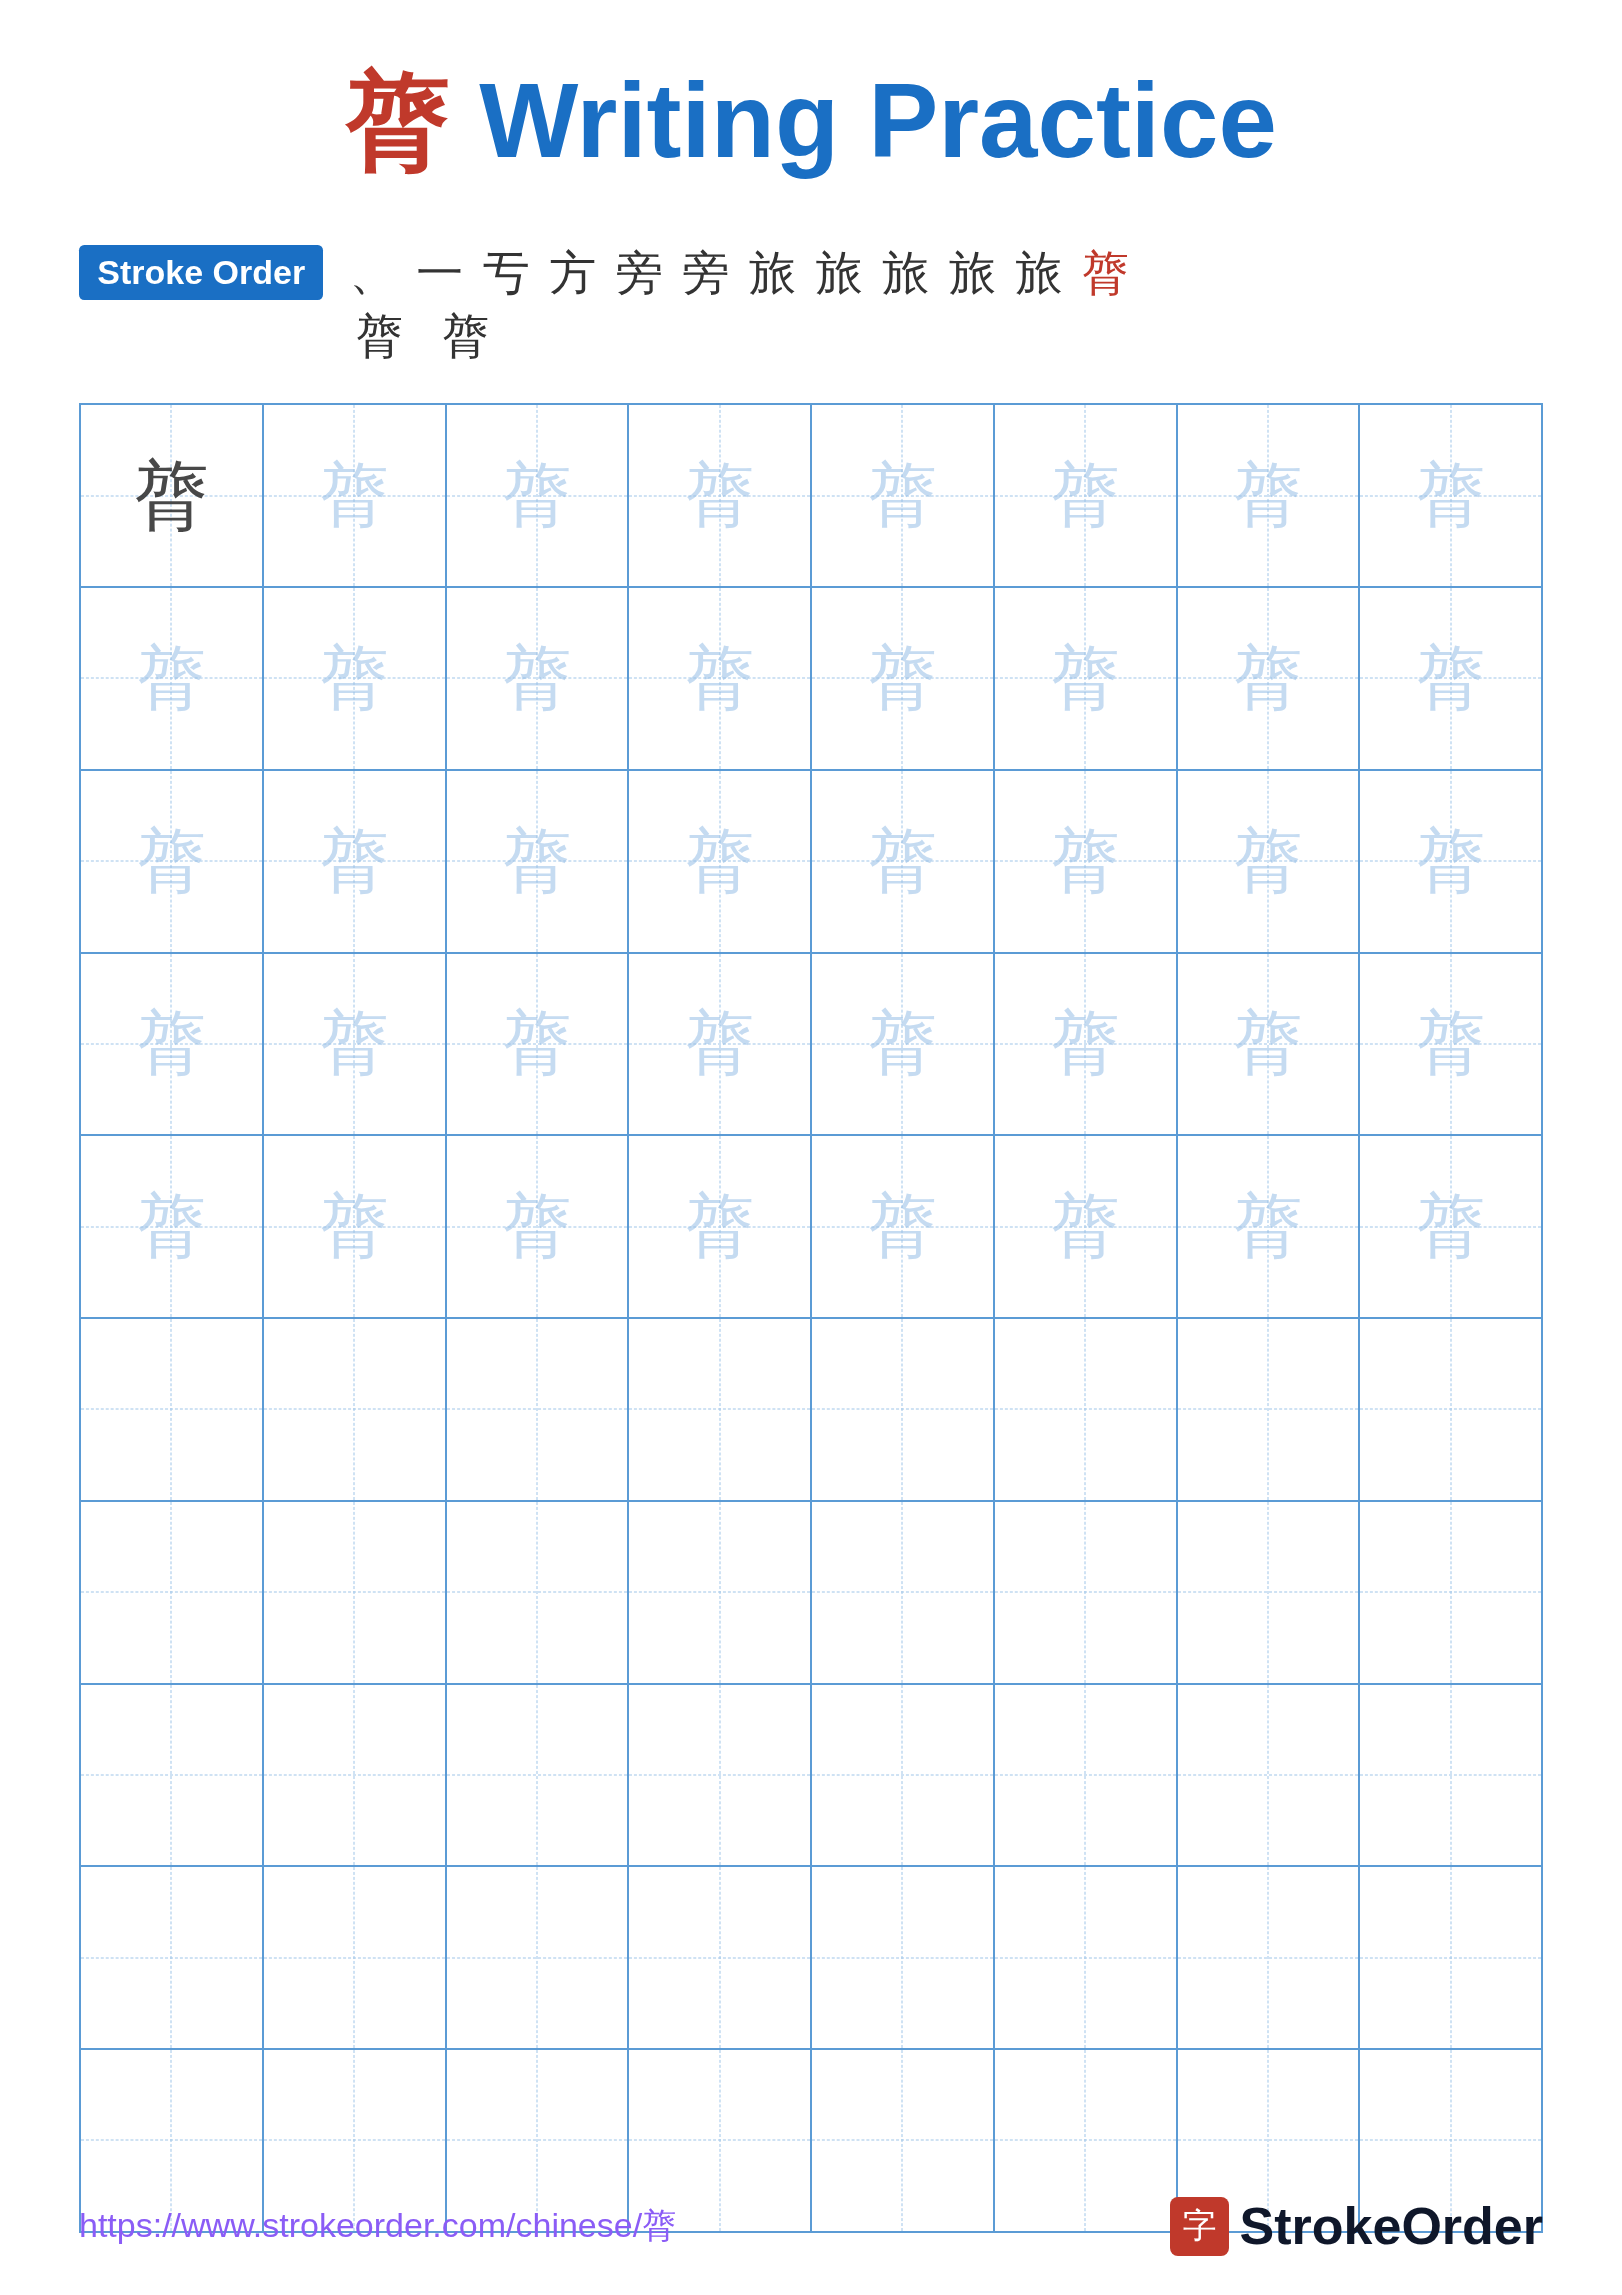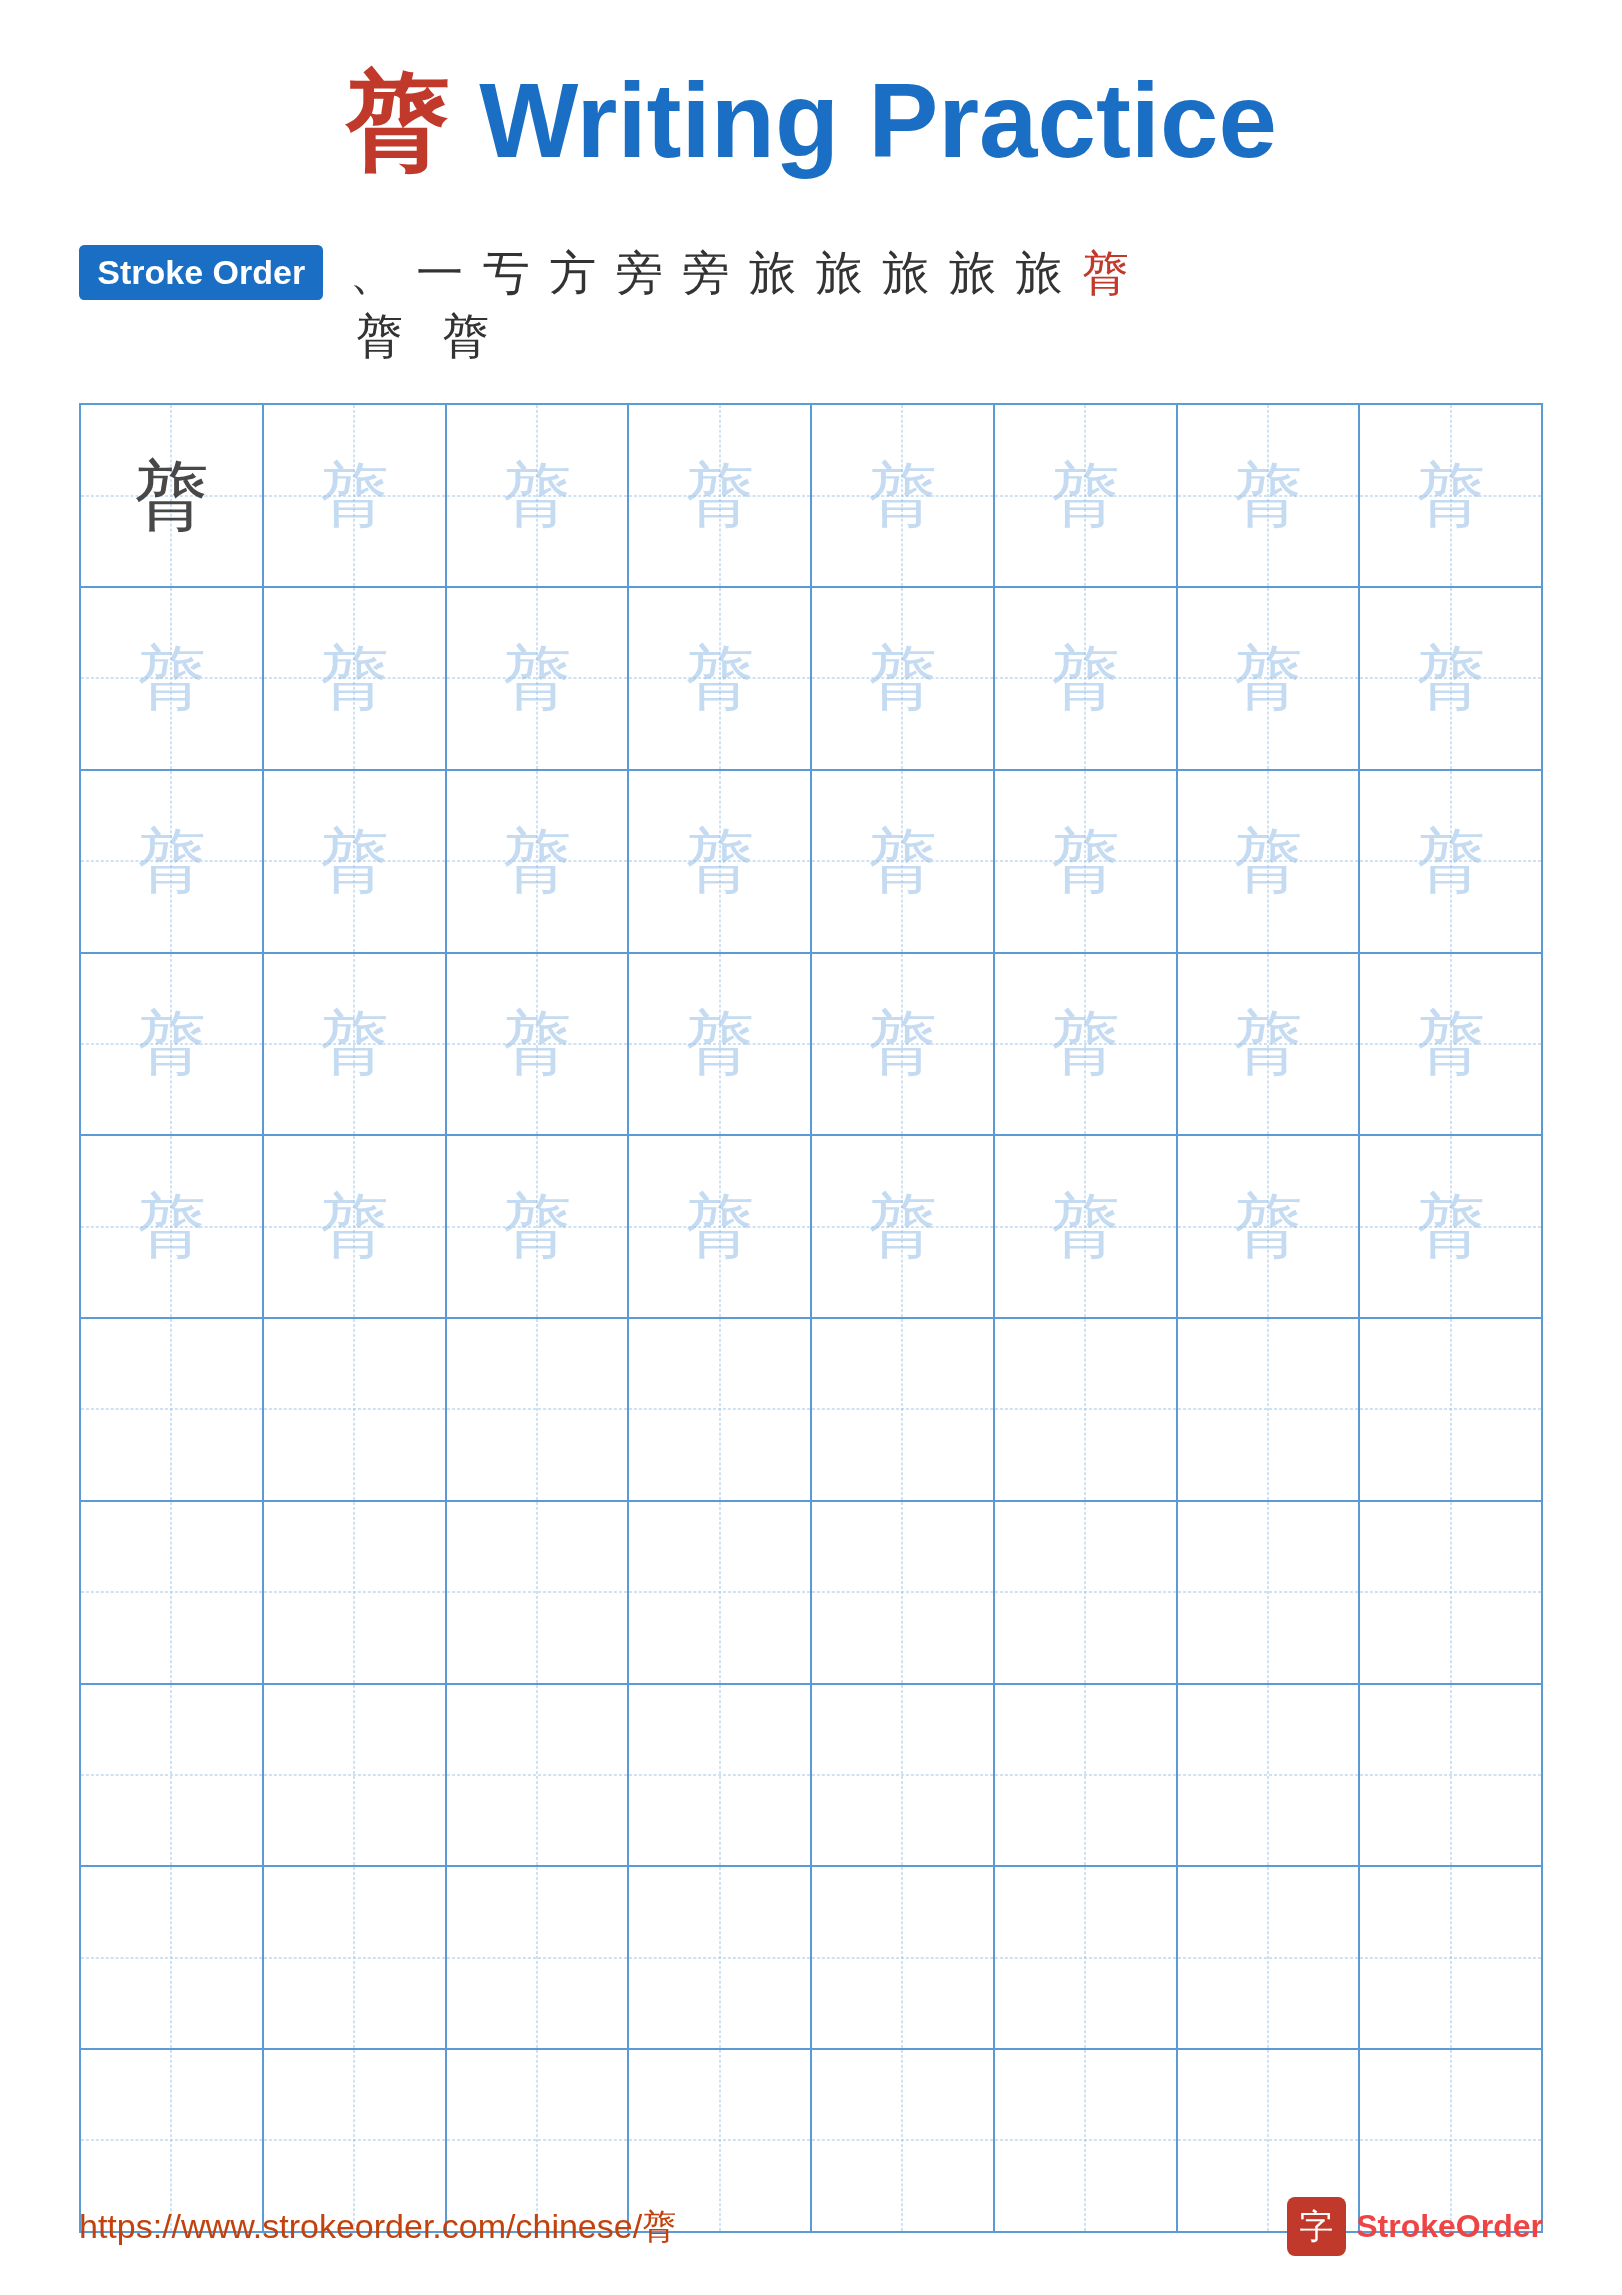--- a/index.html
+++ b/index.html
@@ -131,21 +131,21 @@
       bottom: 39px;
       left: 79px;
       right: 79px;
       display: flex;
       align-items: center;
       justify-content: space-between;
     }
 
     .footer-url {
       font-size: 34px;
-      color: #c2410c;
+      color: #8b5cf6;
       font-family: Arial, sans-serif;
     }
 
     .footer-logo {
       display: flex;
       align-items: center;
       gap: 10.5px;
     }
 
     .footer-logo-icon {
@@ -155,23 +155,23 @@
       border-radius: 7.9px;
       display: flex;
       align-items: center;
       justify-content: center;
       font-size: 34px;
       color: white;
       font-family: serif;
     }
 
     .footer-logo-text {
-      font-size: 32px;
+      font-size: 52px;
       font-weight: bold;
-      color: #ef4444;
+      color: #0f172a;
       font-family: Arial, sans-serif;
     }
 
     .stroke-order-row {
       display: flex;
       align-items: baseline;
       flex-wrap: wrap;
       margin-bottom: 0;
     }
 

